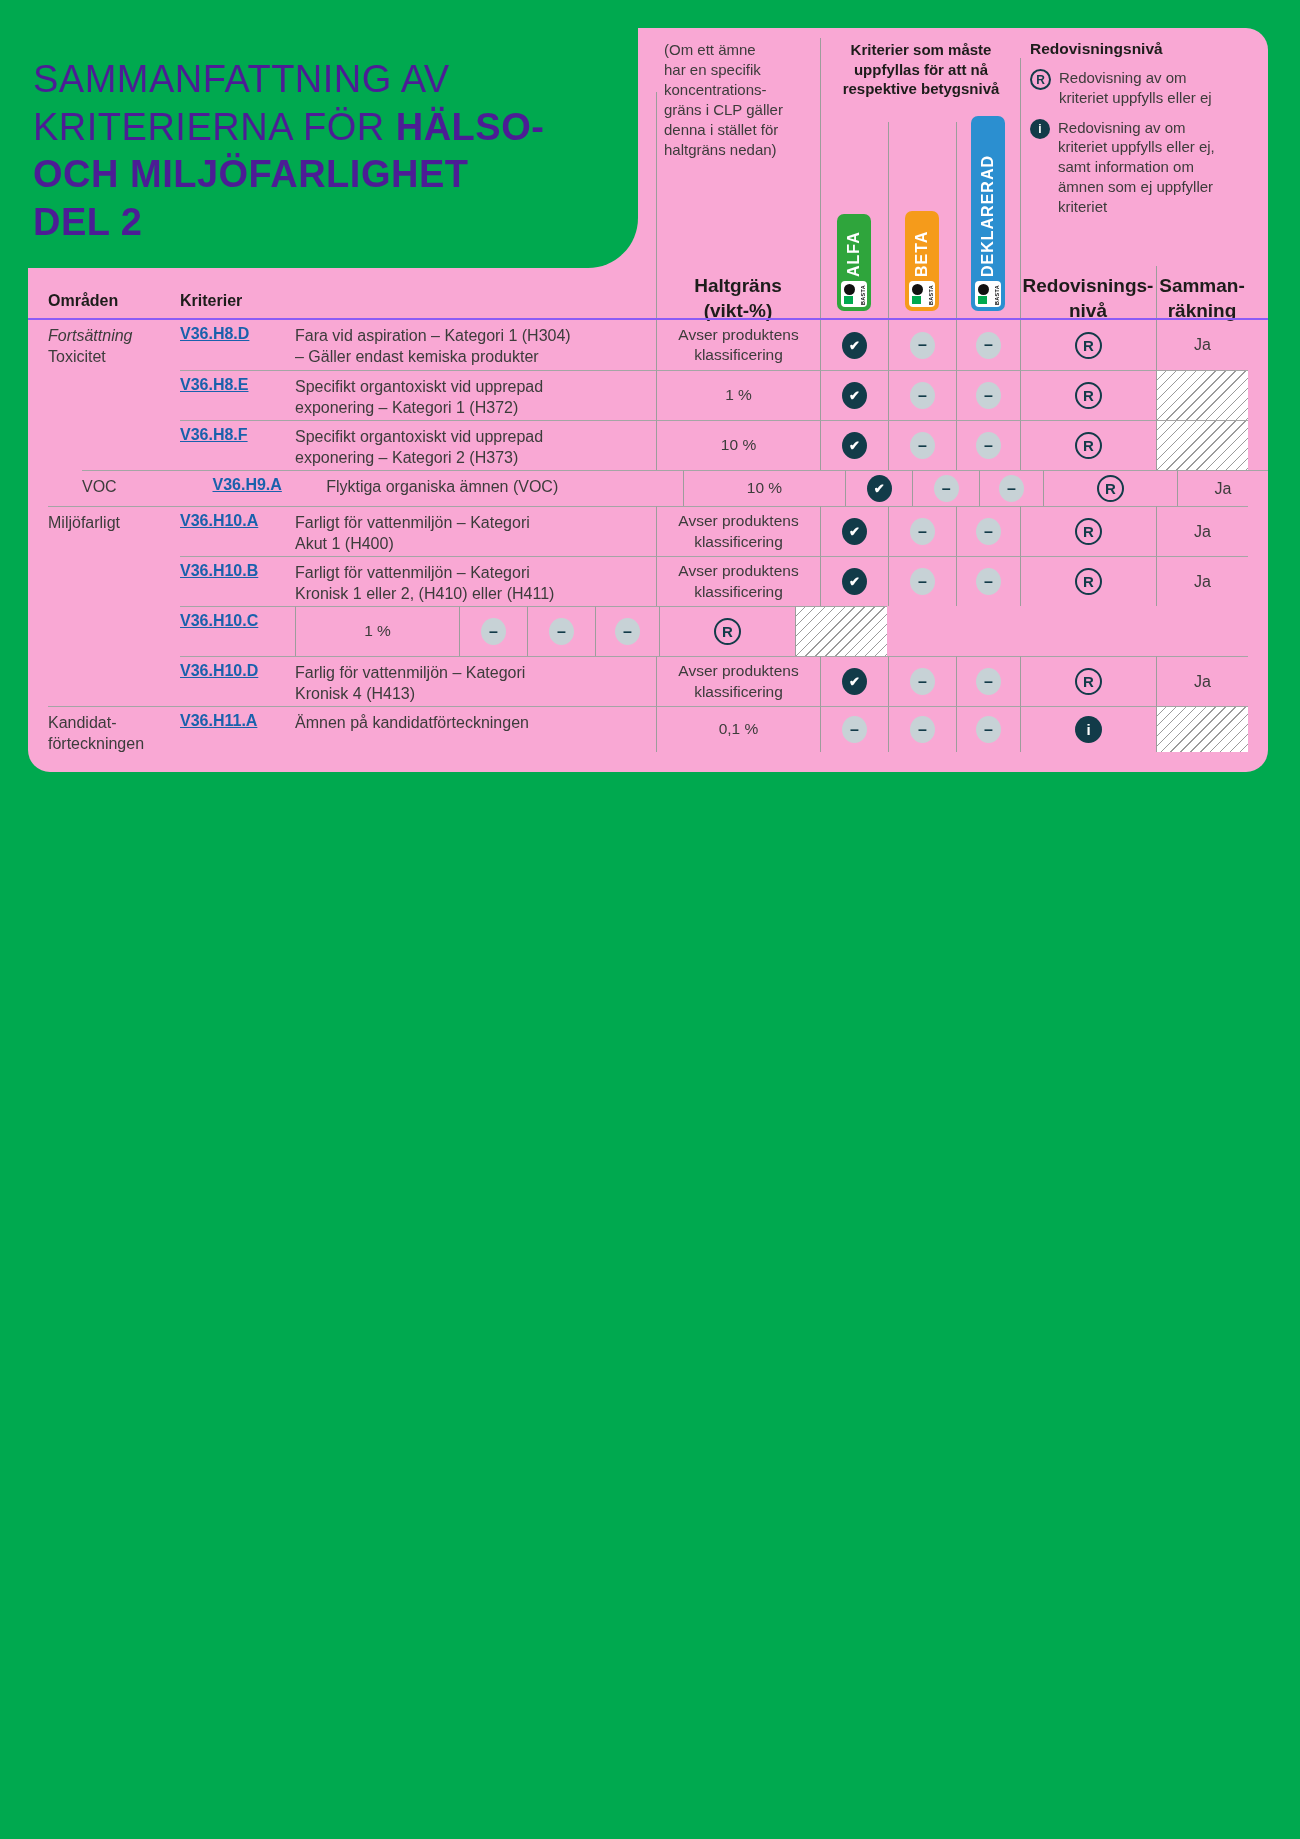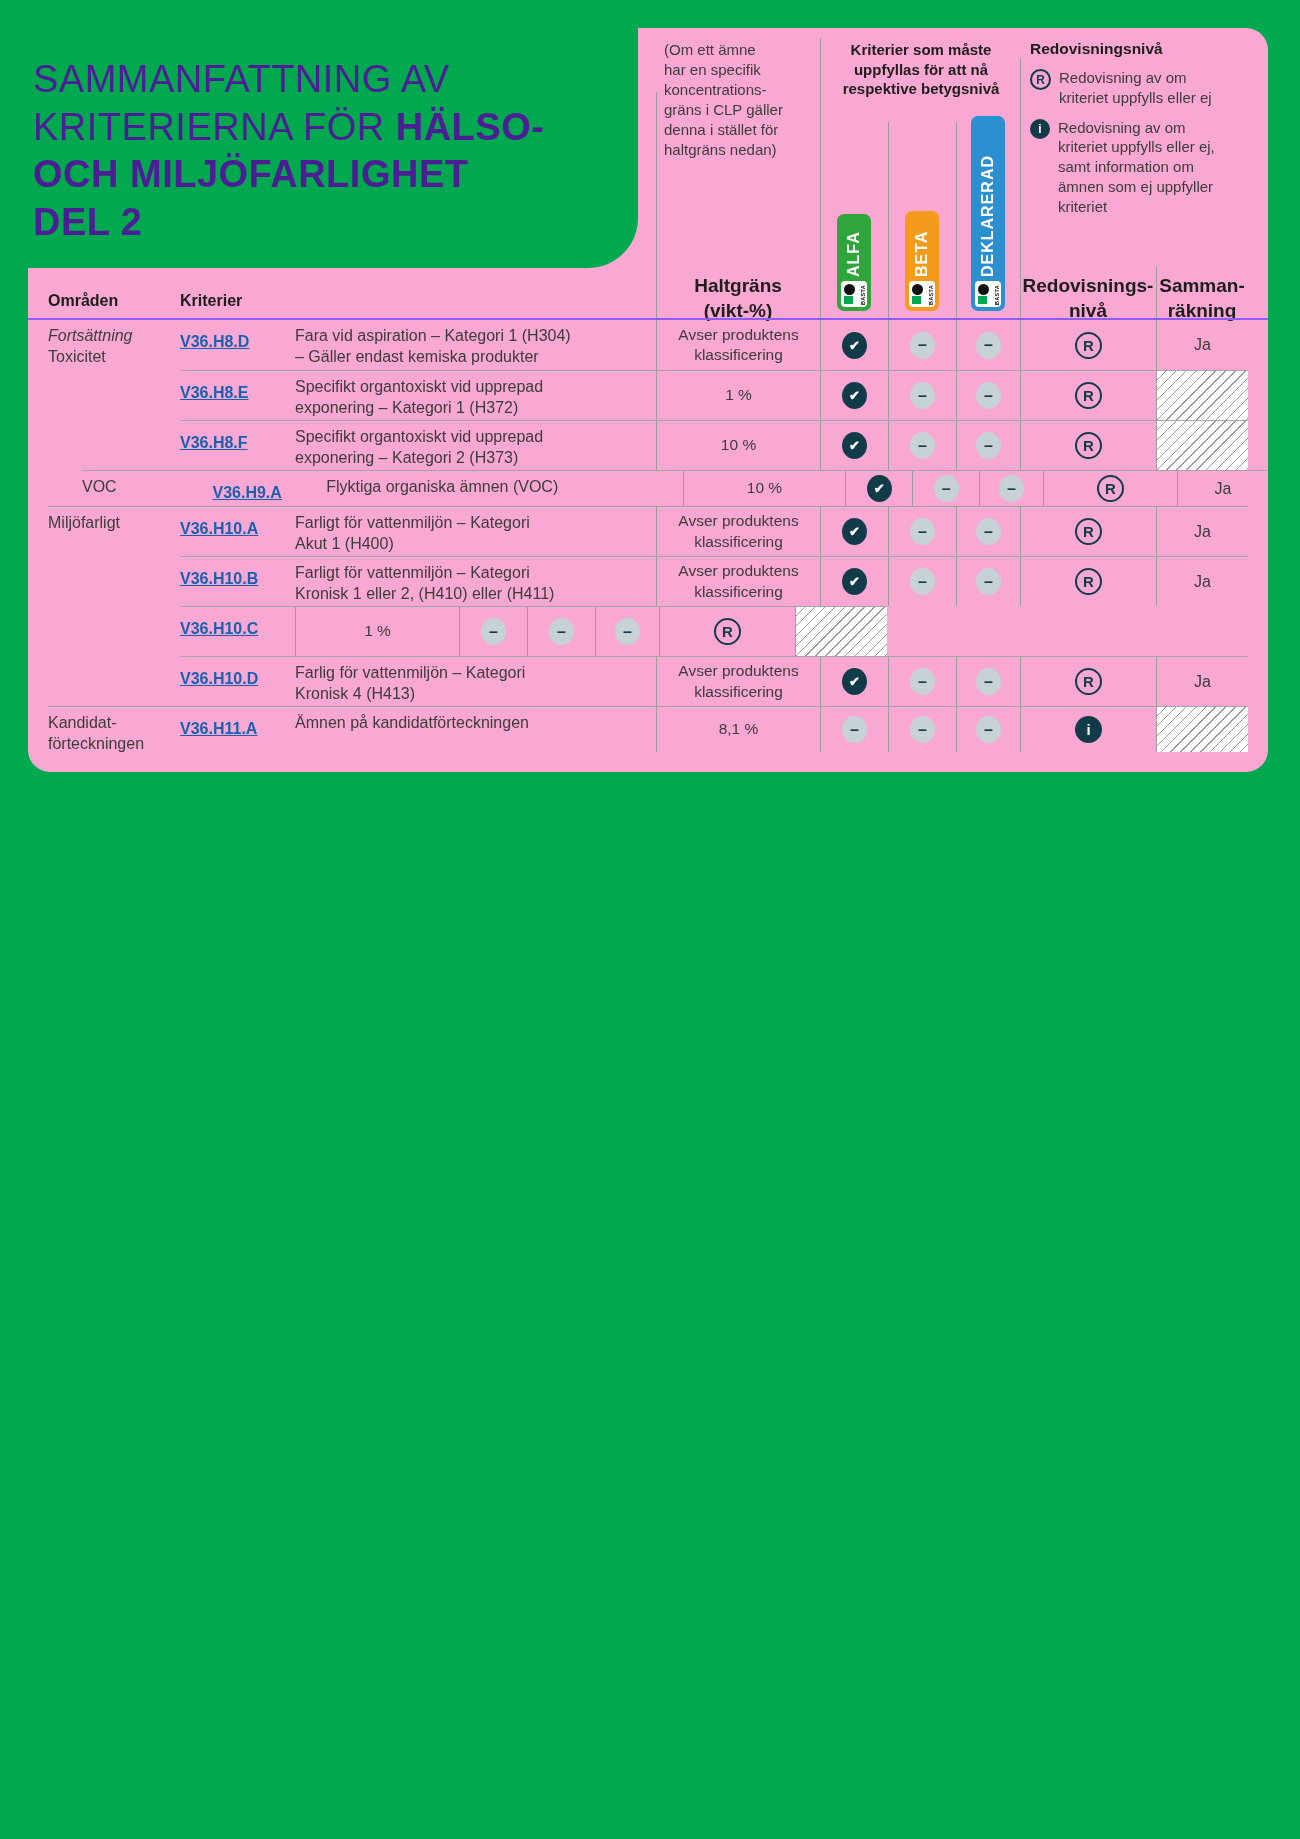--- a/index.html
+++ b/index.html
@@ -98,21 +98,21 @@
   .row{display:flex;padding-left:20px;}
   .row.h2{height:50px;}
   .row.h1{height:36px;margin-left:34px;}
   .row.hx{height:46px;}
   .cell{box-sizing:border-box;border-top:1px solid #a5a5a5;}
   .row:first-child .cell{border-top:none;}
   .row.intra .col-area{border-top-color:transparent;}
   .col-area{width:132px;padding:5px 6px 0 0;font-size:16px;line-height:1.32;}
   .col-area .italic{font-style:italic;}
   .col-area span{display:block;}
-  .col-code{width:115px;padding-top:13px;}
+  .col-code{width:115px;padding-top:5px;}
   .col-code a{font-size:16px;font-weight:700;color:#1961ac;text-decoration:underline;cursor:pointer;}
   .col-desc{width:361px;padding:5px 8px 0 0;font-size:16px;line-height:1.32;}
   .pre{white-space:pre-line;}
   .col-limit{width:164px;font-size:15.5px;line-height:1.3;text-align:center;
     display:flex;align-items:center;justify-content:center;}
   .col-mark{display:flex;align-items:center;justify-content:center;}
   .col-alfa,.col-beta{width:68px;}
   .col-dekl{width:64px;}
   .col-level{width:136px;display:flex;align-items:center;justify-content:center;}
   .col-sum{width:92px;display:flex;align-items:center;justify-content:center;font-size:16px;}
@@ -395,21 +395,21 @@
         </div>
     </div>
 
     <div class="row hx">
       <div class="cell col-area">
         <span>Kandidat-</span>
         <span>förteckningen</span>
       </div>
       <div class="cell col-code"><a>V36.H11.A</a></div>
       <div class="cell col-desc pre">Ämnen på kandidatförteckningen</div>
-      <div class="cell col-limit pre">8,1 %</div>
+      <div class="cell col-limit pre">0,1 %</div>
       <div class="cell col-mark col-alfa">
           <span class="mark mark-dash"></span>
         </div>
       <div class="cell col-mark col-beta">
           <span class="mark mark-dash"></span>
         </div>
       <div class="cell col-mark col-dekl">
           <span class="mark mark-dash"></span>
         </div>
       <div class="cell col-level">

